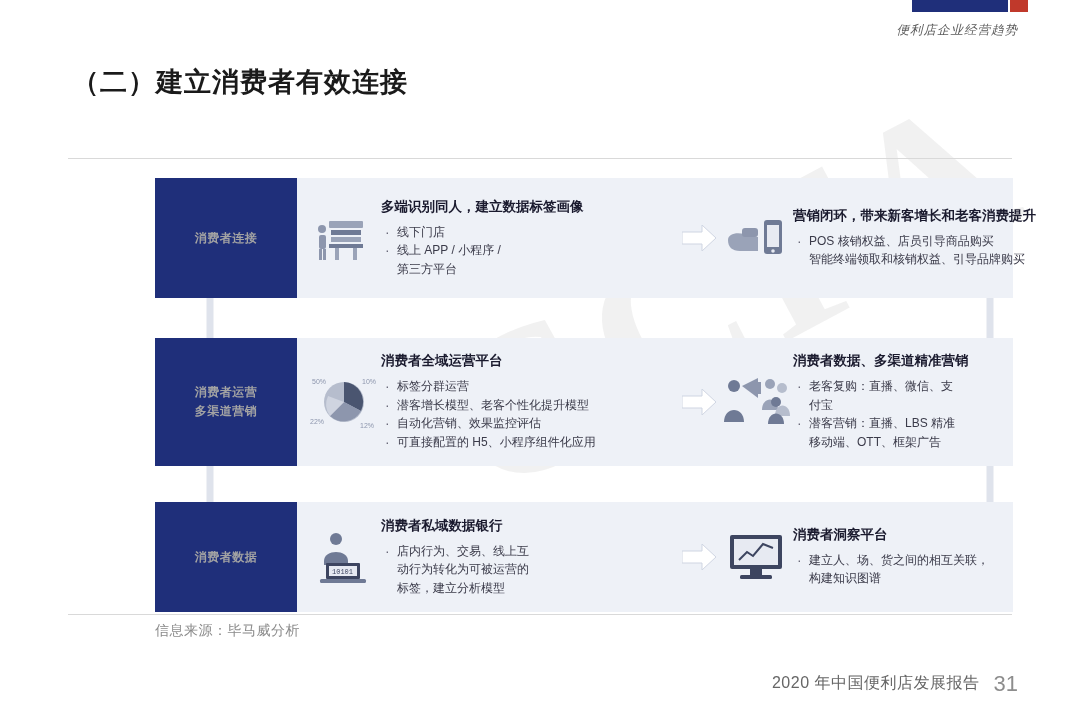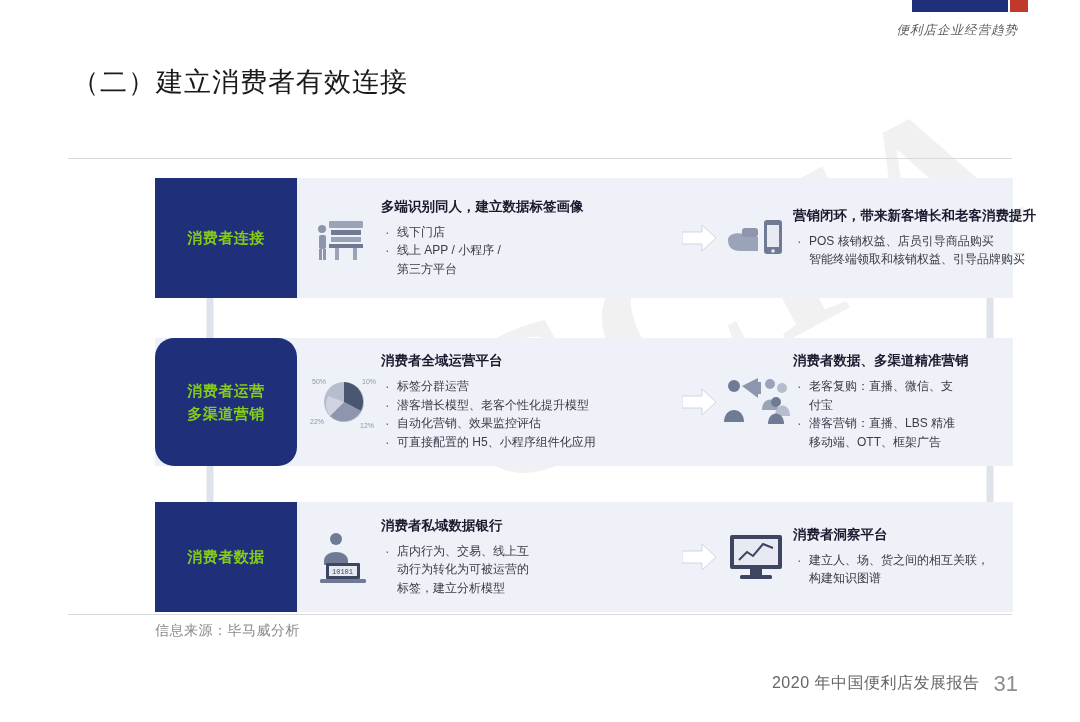--- a/index.html
+++ b/index.html
@@ -48,21 +48,21 @@
     white-space: nowrap;
     font-style: italic;
   }
 
   
   .page-title {
     position: absolute;
     top: 64px;
     left: 72px;
     font-size: 27px;
-    font-weight: normal;
+    font-weight: bold;
     color: #1a1a1a;
     letter-spacing: 1px;
   }
 
   
   .watermark {
     position: absolute;
     top: 170px;
     left: 420px;
     font-size: 210px;
@@ -105,22 +105,22 @@
   }
   .row-1 { top: 178px;  height: 120px; }
   .row-2 { top: 338px;  height: 128px; }
   .row-2 .row-label { background: #1f2f7a; }
   .row-3 { top: 502px;  height: 110px; }
 
   .row-label {
     width: 142px;
     flex: 0 0 142px;
     background: #1f2f7a;
-    color: #84cc16;
-    font-size: 15px;
+    color: #a3a3a3;
+    font-size: 12px;
     font-weight: bold;
     display: flex;
     align-items: center;
     justify-content: center;
     text-align: center;
     line-height: 1.55;
     letter-spacing: 0.5px;
   }
 
   .row-body {
@@ -289,21 +289,21 @@
       <ul class="bullets">
         <li>POS 核销权益、店员引导商品购买</li>
         <li class="nobullet">智能终端领取和核销权益、引导品牌购买</li>
       </ul>
     </div>
 
   </div>
 </div>
 
 <div class="row row-2">
-  <div class="row-label" style="white-space:pre-line;border-radius:19px;">消费者运营
+  <div class="row-label" style="white-space:pre-line;">消费者运营
 多渠道营销</div>
   <div class="row-body">
 
     <div class="icon-box">
       <svg width="72" height="72" viewBox="0 0 72 72">
         <circle cx="36" cy="36" r="20" fill="#b6bdcd"></circle>
         <path d="M36 36 L36 16 A20 20 0 0 1 53 45 Z" fill="#4a5570"></path>
         <path d="M36 36 L53 45 A20 20 0 0 1 22 50 Z" fill="#8d96ad"></path>
         <path d="M36 36 L22 50 A20 20 0 0 1 20 30 Z" fill="#cfd4e0"></path>
         <text x="4" y="18" font-size="7" fill="#8d96ad" font-family="Liberation Sans, sans-serif">50%</text>

